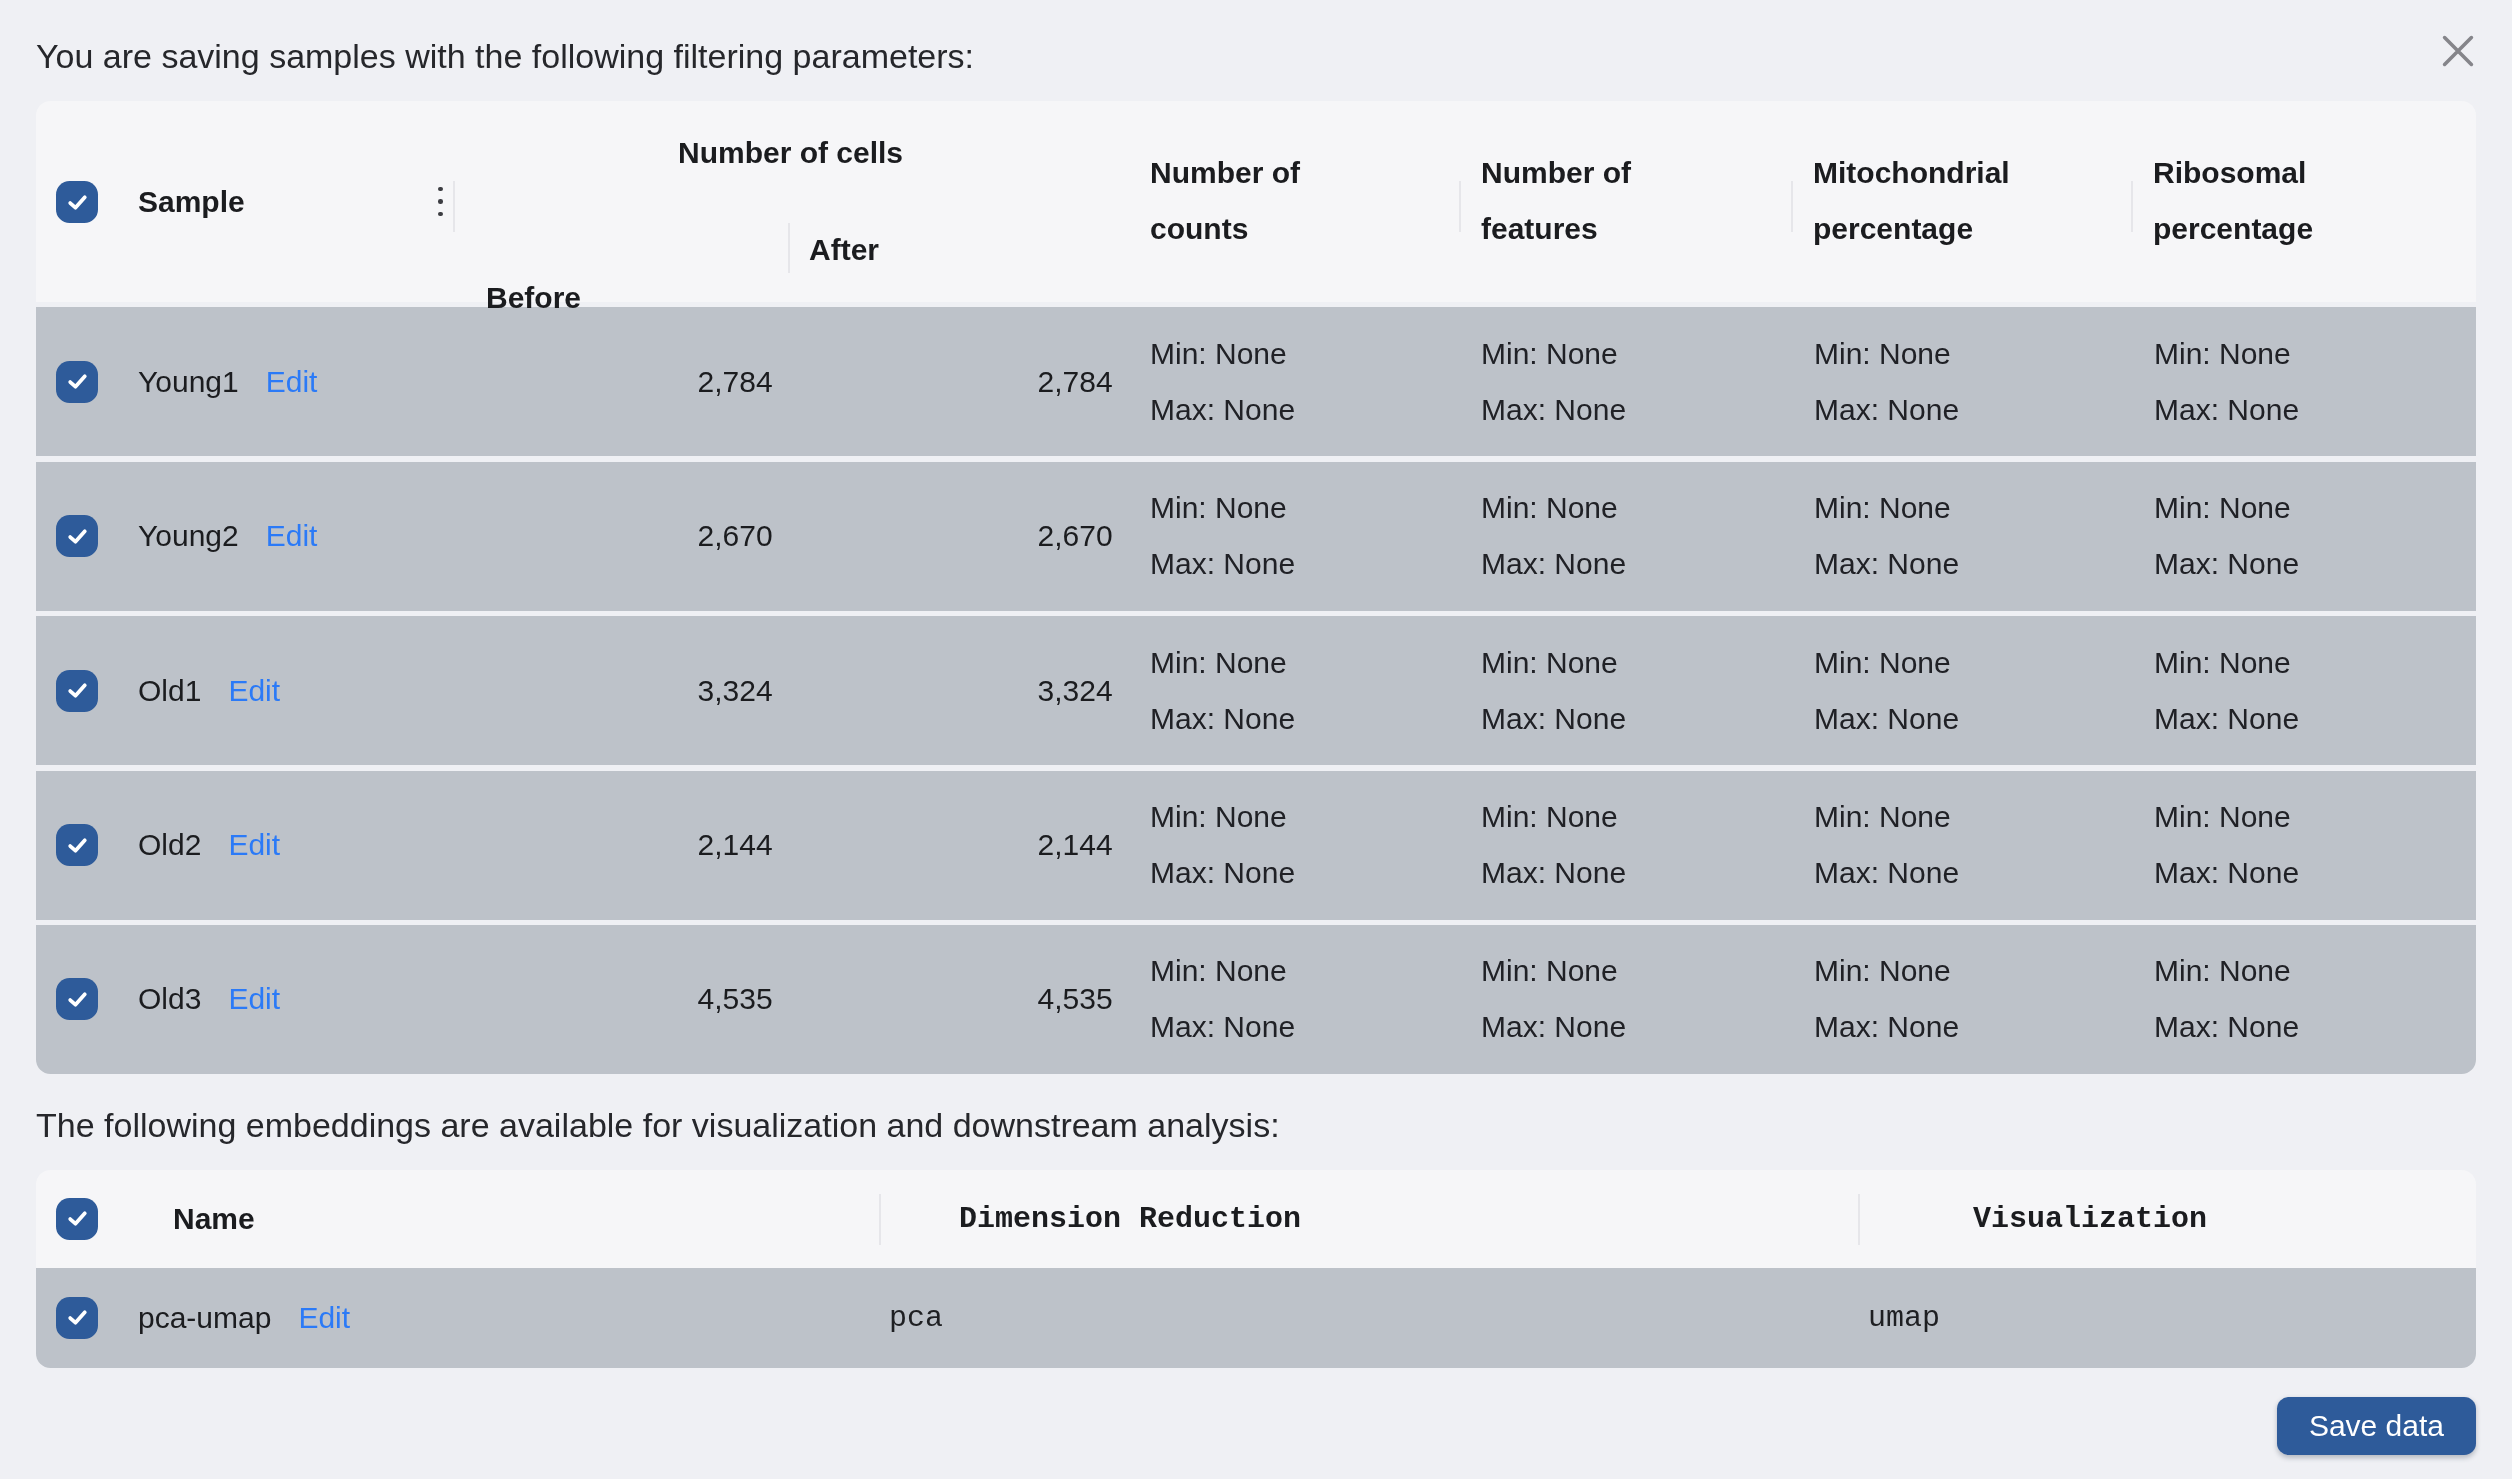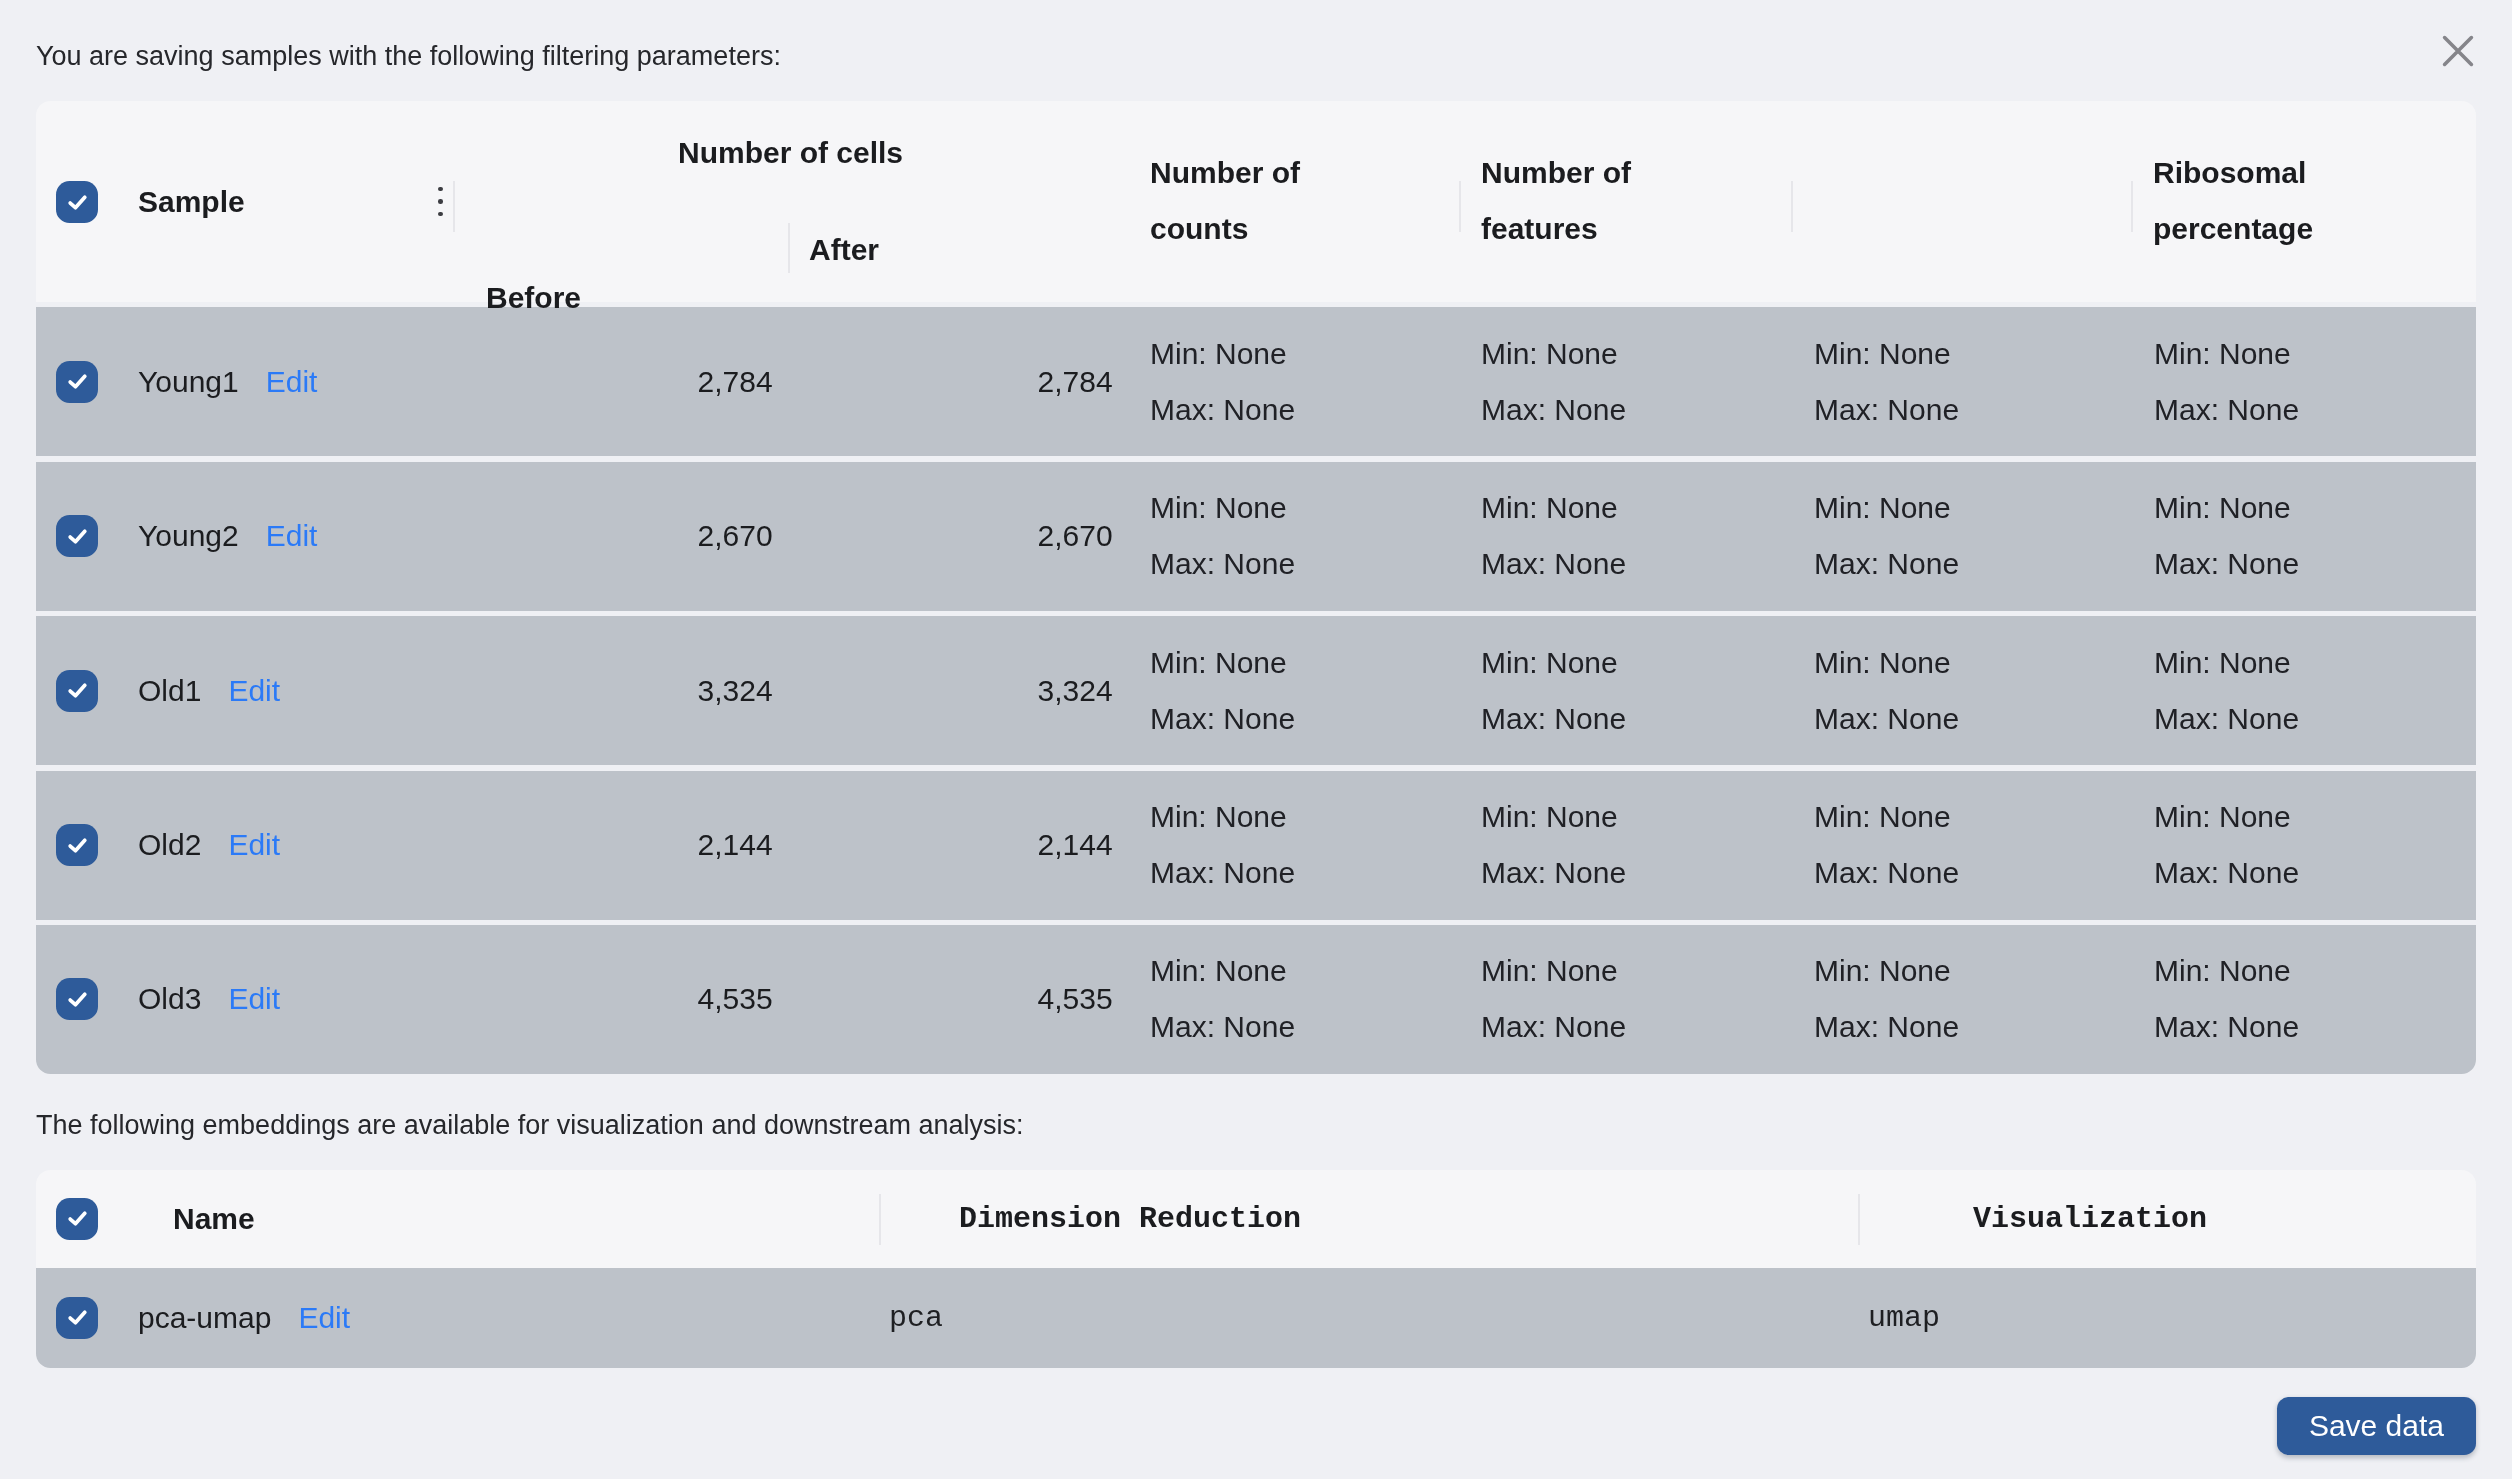--- a/index.html
+++ b/index.html
@@ -8,21 +8,21 @@
     background:#eff0f4;
     font-family:"Liberation Sans","DejaVu Sans",sans-serif;
     color:#1e1f22;
     position:relative;
     overflow:hidden;
     -webkit-font-smoothing:antialiased;
   }
   .wrap{padding:0 36px;position:relative;}
 
   
-  .intro{font-size:27px;line-height:40px;color:#26272b;}
+  .intro{font-size:34px;line-height:40px;color:#26272b;}
   .intro-1{padding-top:36px;}
   .intro-2{margin-top:31px;}
 
   
   .close-btn{
     position:absolute;top:27px;right:31px;width:47px;height:47px;
     display:flex;align-items:center;justify-content:center;cursor:pointer;
     background:transparent;border:none;
   }
 
@@ -120,20 +120,21 @@
           <i></i>
           <i></i>
         </div>
 
       <div class="abs h-cells-group hdr-label">Number of cells</div>
       <div class="abs h-before hdr-label">Before</div>
       <div class="abs h-after hdr-label">After</div>
 
       <div class="abs h-2line h-counts hdr-label">Number of counts</div>
       <div class="abs h-2line h-features hdr-label">Number of features</div>
+      <div class="abs h-2line h-mito hdr-label">Mitochondrial percentage</div>
       <div class="abs h-2line h-ribo hdr-label">Ribosomal percentage</div>
 
       <div class="divider" style="left:417px;top:80px;height:51px;"></div>
       <div class="divider" style="left:752px;top:122px;height:50px;"></div>
       <div class="divider" style="left:1423px;top:80px;height:51px;"></div>
       <div class="divider" style="left:1755px;top:80px;height:51px;"></div>
       <div class="divider" style="left:2095px;top:80px;height:51px;"></div>
     </div>
 
     <div class="t1-row row-gray">

